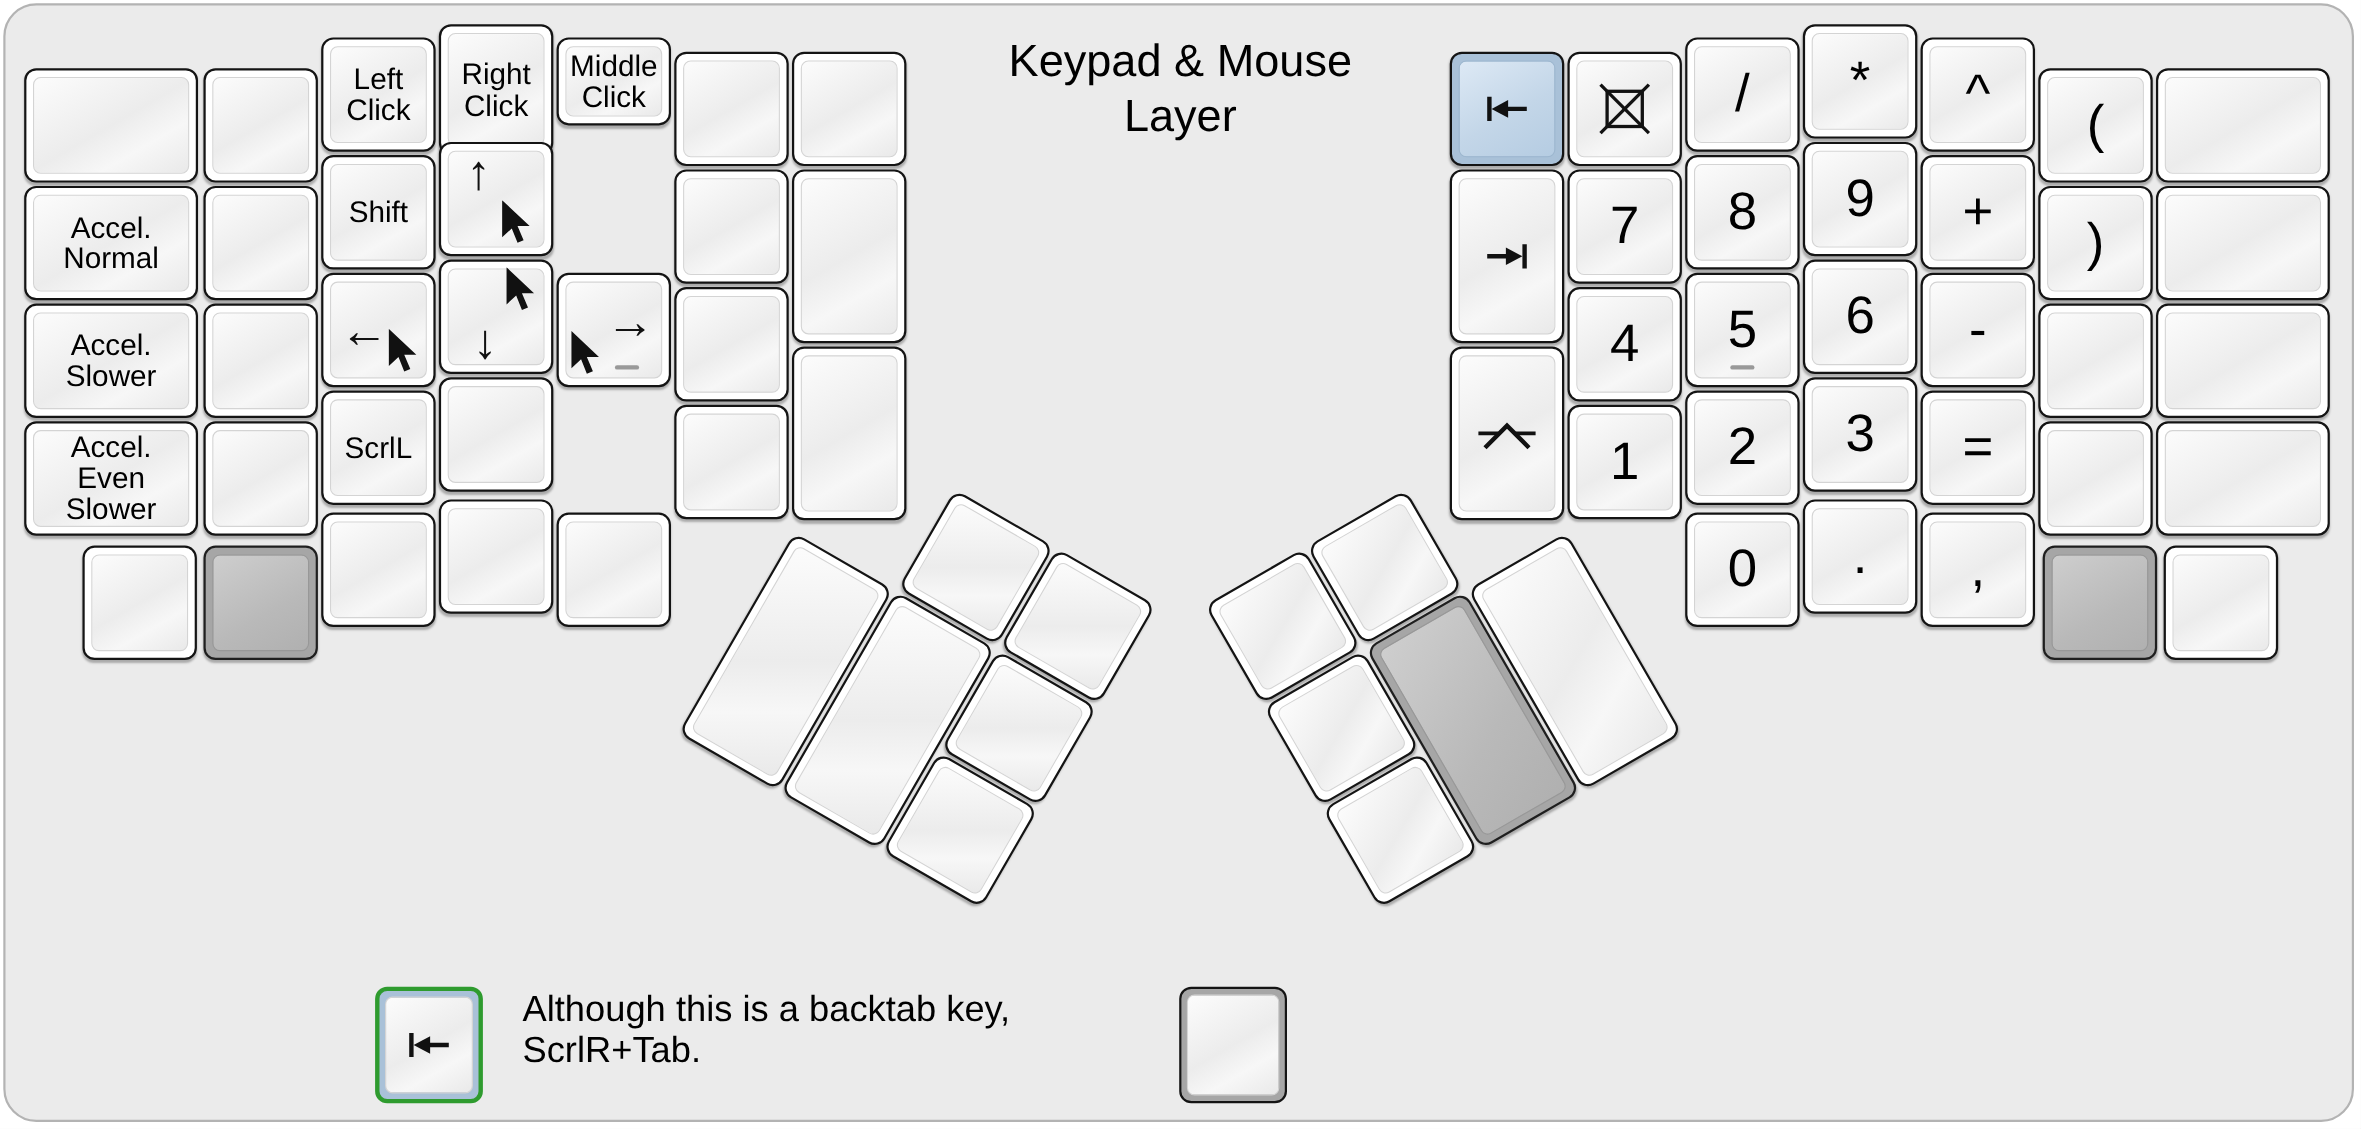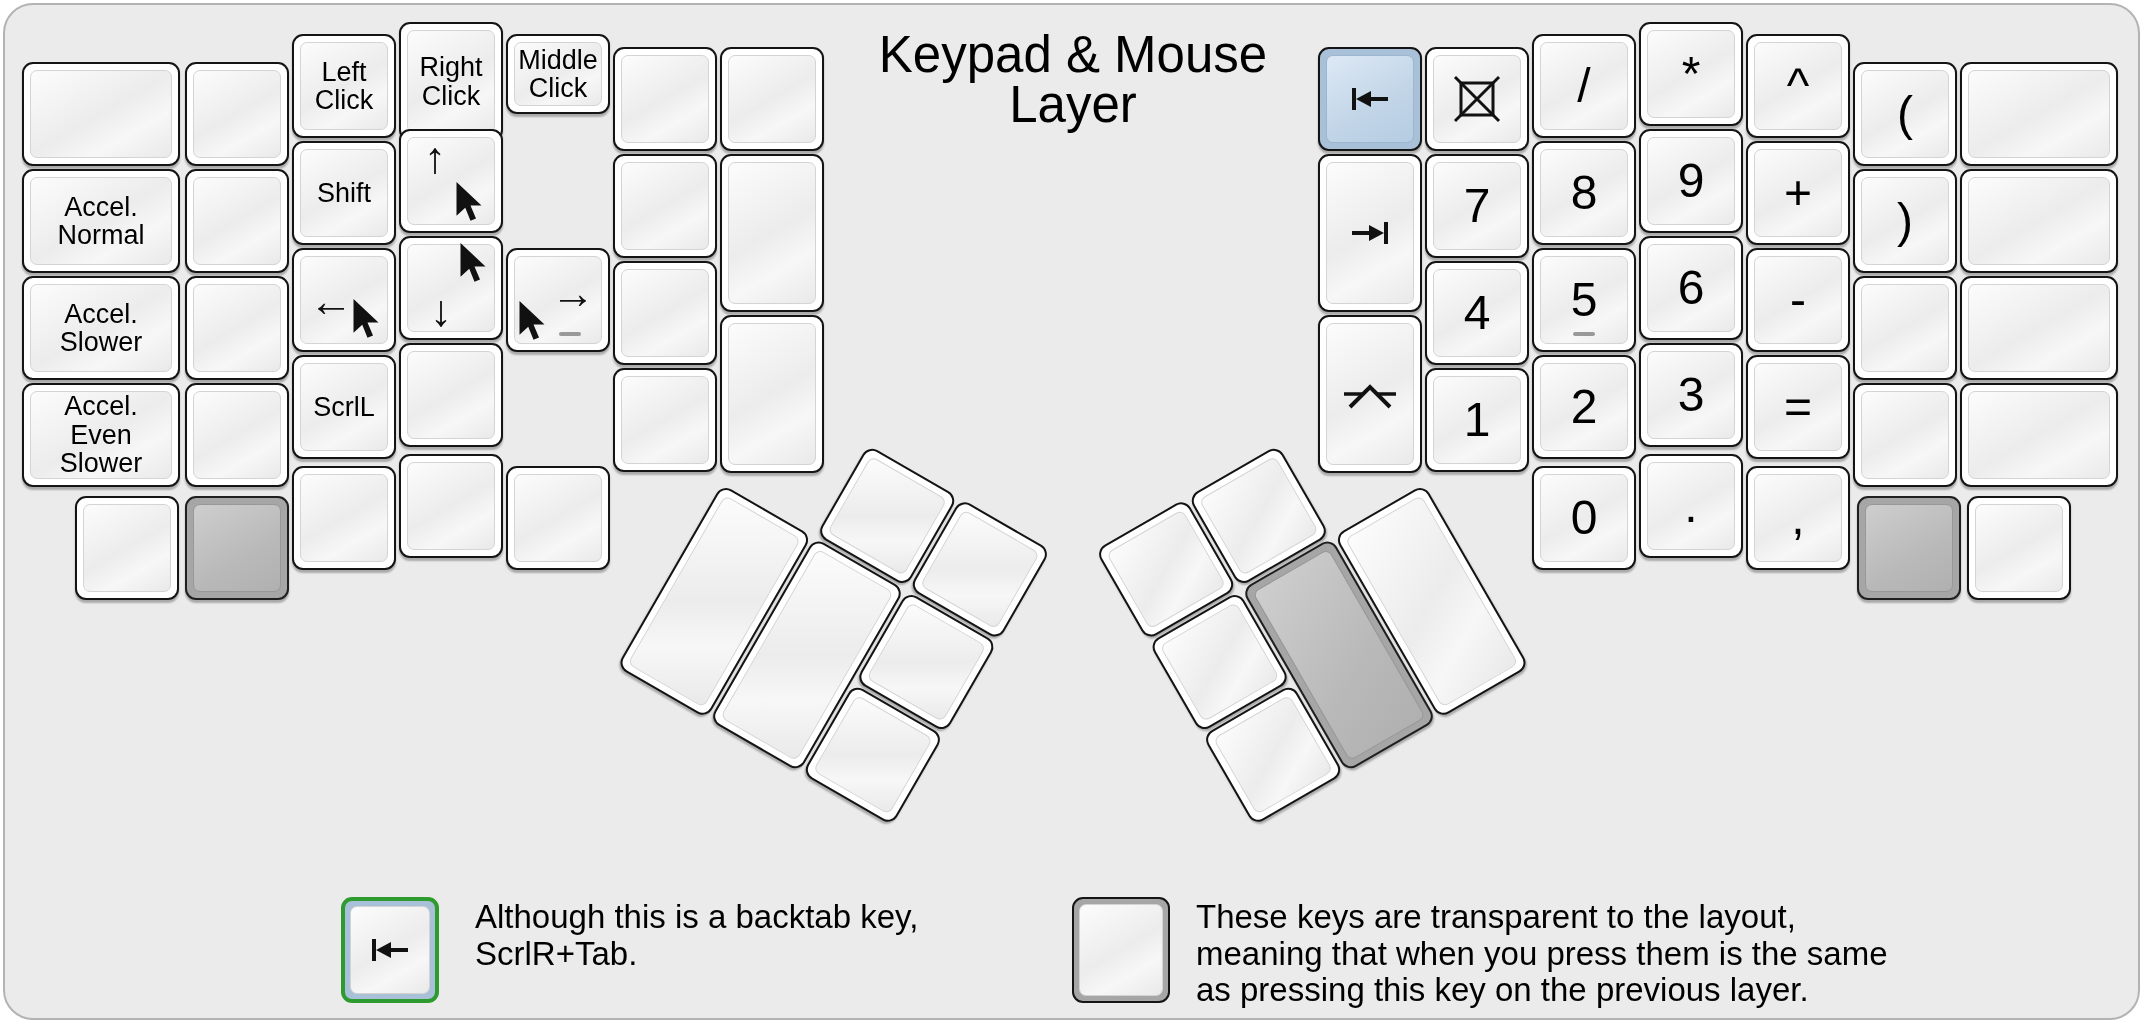--- a/index.html
+++ b/index.html
@@ -28,21 +28,21 @@
   .mouse-up    .cursor-svg{right:10px;bottom:2px;}
   .mouse-down  .m-arrow{left:22px;bottom:-2px;}
   .mouse-down  .cursor-svg{right:6px;top:-2px;}
   .mouse-right .m-arrow{right:6px;top:14px;}
   .mouse-right .cursor-svg{left:2px;bottom:2px;}
   .home-dash{position:absolute;bottom:7px;left:50%;transform:translateX(-50%);
              width:22px;height:4px;background:var(--home,#999);border-radius:2px;}
   .mouse-right .home-dash{left:64%;}
   .cluster{position:absolute;transform-origin:0 0;}
   .title{position:absolute;left:1073px;top:30px;transform:translateX(-50%);
-         text-align:center;font-size:51px;line-height:50px;white-space:nowrap;}
+         text-align:center;font-size:41px;line-height:50px;white-space:nowrap;}
   .legend-icon{position:absolute;width:98px;height:106px;border-radius:11px;box-sizing:border-box;}
   .legend-icon .keytop{left:5px;top:5px;right:5px;bottom:5px;}
   .legend-icon.green-blue{left:341px;top:897px;border:4px solid var(--green,#2e9b2e);background:var(--blue,#a9c1d8);}
   .legend-icon.plain-gray{left:1072px;top:897px;border:2.5px solid #141414;background:var(--gray,#a6a6a6);}
   .legend-text{position:absolute;font-size:33px;line-height:36.5px;}
   .legend-text.lt-left{left:475px;top:899px;}
   .legend-text.lt-right{left:1196px;top:899px;}
   .legend-text span{display:block;}
 </style>
 </head>
@@ -67,25 +67,20 @@
       </div>
     </div>
     <div class="legend-text lt-left">
       <span>Although this is a backtab key,</span>
       <span>ScrlR+Tab.</span>
     </div>
 
     <div class="legend-icon plain-gray">
       <div class="keytop"></div>
     </div>
-    <div class="legend-text lt-right">
-      <span>These keys are transparent to the layout,</span>
-      <span>meaning that when you press them is the same</span>
-      <span>as pressing this key on the previous layer.</span>
-    </div>
 
   <div class="key" style="left: 22px; top: 62px; width: 158px; height: 104px;">
         <div class="keytop"></div>
       </div>
       <div class="key" style="left: 22px; top: 169px; width: 158px; height: 104px;">
         <div class="keytop">
           <span class="lab-sm">Accel.</span>
           <span class="lab-sm">Normal</span>
         </div>
       </div>

